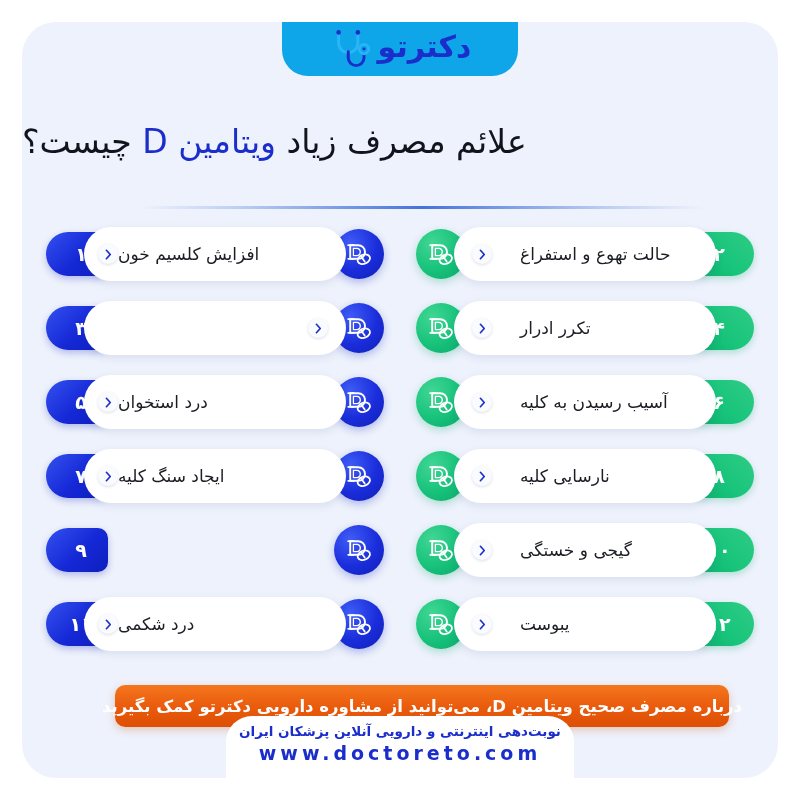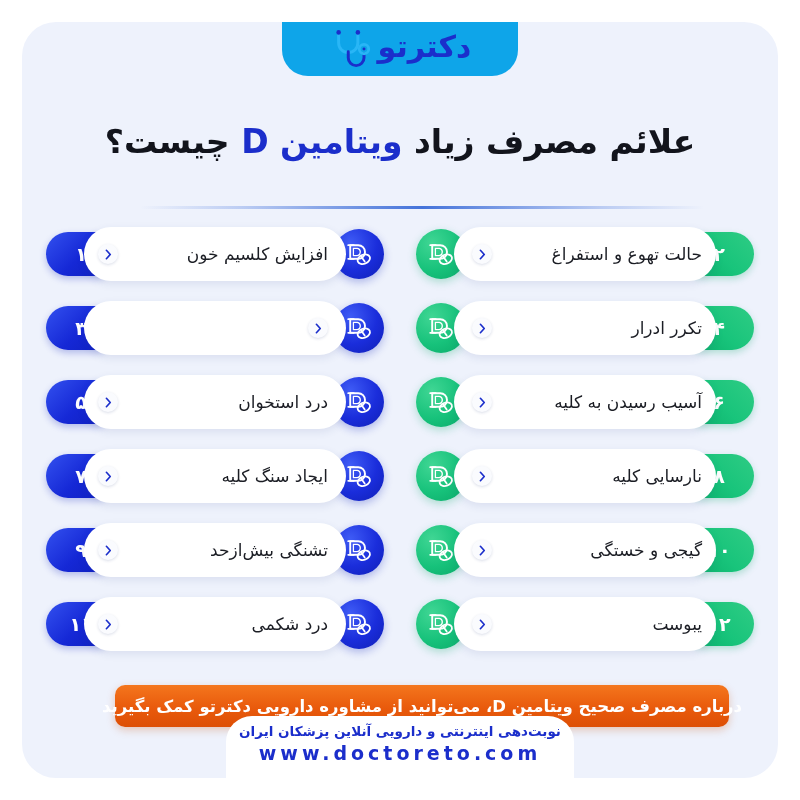--- a/index.html
+++ b/index.html
@@ -57,23 +57,23 @@
     padding-bottom: 4px;
   }
   .logo-mark { width: 42px; height: 42px; }
 
   
   .title {
     position: absolute;
     top: 96px;
     left: 0;
     right: 0;
-    text-align: center;
+    text-align: left;
     font-size: 33px;
-    font-weight: bold;
+    font-weight: normal;
     color: #12141c;
     line-height: 1.45;
     direction: rtl;
   }
   .title .hl { color: #1b2ecb; }
 
   
   .divider {
     position: absolute;
     top: 184px;
@@ -180,21 +180,21 @@
     z-index: 3;
     display: flex;
     align-items: center;
     direction: rtl;
   }
   .col-blue .pill { left: 38px; right: 40px; padding: 0 18px 0 14px; }
   .col-green .pill { right: 38px; left: 40px; padding: 0 14px 0 18px; gap: 28px; }
 
   .pill-label {
     flex: 1 1 auto;
-    text-align: right;
+    text-align: left;
     font-size: 17px;
     color: #1b1d24;
     white-space: nowrap;
     direction: rtl;
   }
   .chevron {
     flex: 0 0 auto;
     width: 20px;
     height: 20px;
     border-radius: 50%;
@@ -373,28 +373,20 @@
             <div class="num-tab">۹</div>
             <div class="icon-circle">
               <svg viewBox="0 0 40 40">
                 <path d="M9 9h10a8.5 8.5 0 0 1 0 17H9V9z" fill="none" stroke="#ffffff" stroke-width="2.4" stroke-linejoin="round"></path>
                 <path d="M13 13h5a4.6 4.6 0 0 1 0 9h-5v-9z" fill="none" stroke="#ffffff" stroke-width="1.6"></path>
                 <path d="M6.5 9h7M6.5 26h7" stroke="#ffffff" stroke-width="2.2" stroke-linecap="round"></path>
                 <ellipse cx="26" cy="26.5" rx="8" ry="5.6" transform="rotate(-22 26 26.5)" fill="none" stroke="#ffffff" stroke-width="2.2"></ellipse>
                 <path d="M22.2 22.6l5.4 7.4" stroke="#ffffff" stroke-width="2.2"></path>
               </svg>
             </div>
-            <div class="pill">
-              <span class="pill-label">تشنگی بیش‌ازحد</span>
-              <span class="chevron">
-                <svg viewBox="0 0 8 12">
-                  <path d="M1.6 1.2 L6 6 L1.6 10.8" fill="none" stroke="#1b2ecb" stroke-width="1.9" stroke-linecap="round" stroke-linejoin="round"></path>
-                </svg>
-              </span>
-            </div>
           </div>
           <div class="row">
             <div class="num-tab">۱۱</div>
             <div class="icon-circle">
               <svg viewBox="0 0 40 40">
                 <path d="M9 9h10a8.5 8.5 0 0 1 0 17H9V9z" fill="none" stroke="#ffffff" stroke-width="2.4" stroke-linejoin="round"></path>
                 <path d="M13 13h5a4.6 4.6 0 0 1 0 9h-5v-9z" fill="none" stroke="#ffffff" stroke-width="1.6"></path>
                 <path d="M6.5 9h7M6.5 26h7" stroke="#ffffff" stroke-width="2.2" stroke-linecap="round"></path>
                 <ellipse cx="26" cy="26.5" rx="8" ry="5.6" transform="rotate(-22 26 26.5)" fill="none" stroke="#ffffff" stroke-width="2.2"></ellipse>
                 <path d="M22.2 22.6l5.4 7.4" stroke="#ffffff" stroke-width="2.2"></path>

